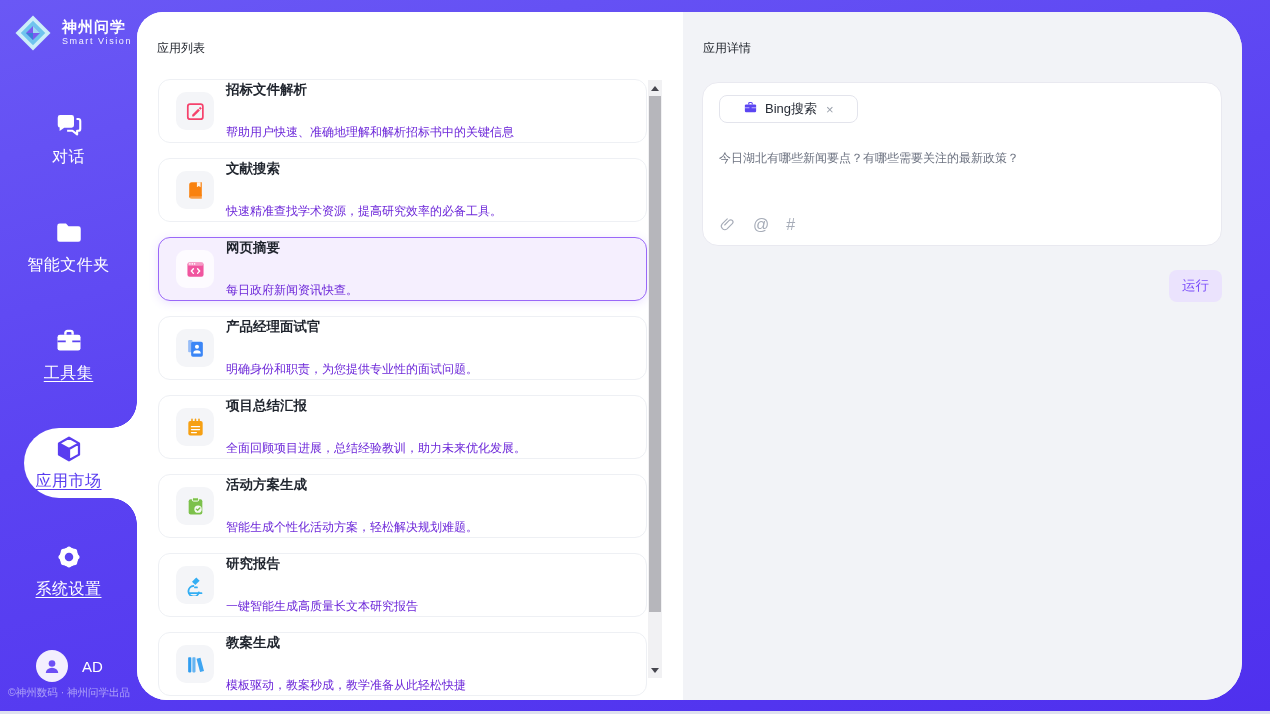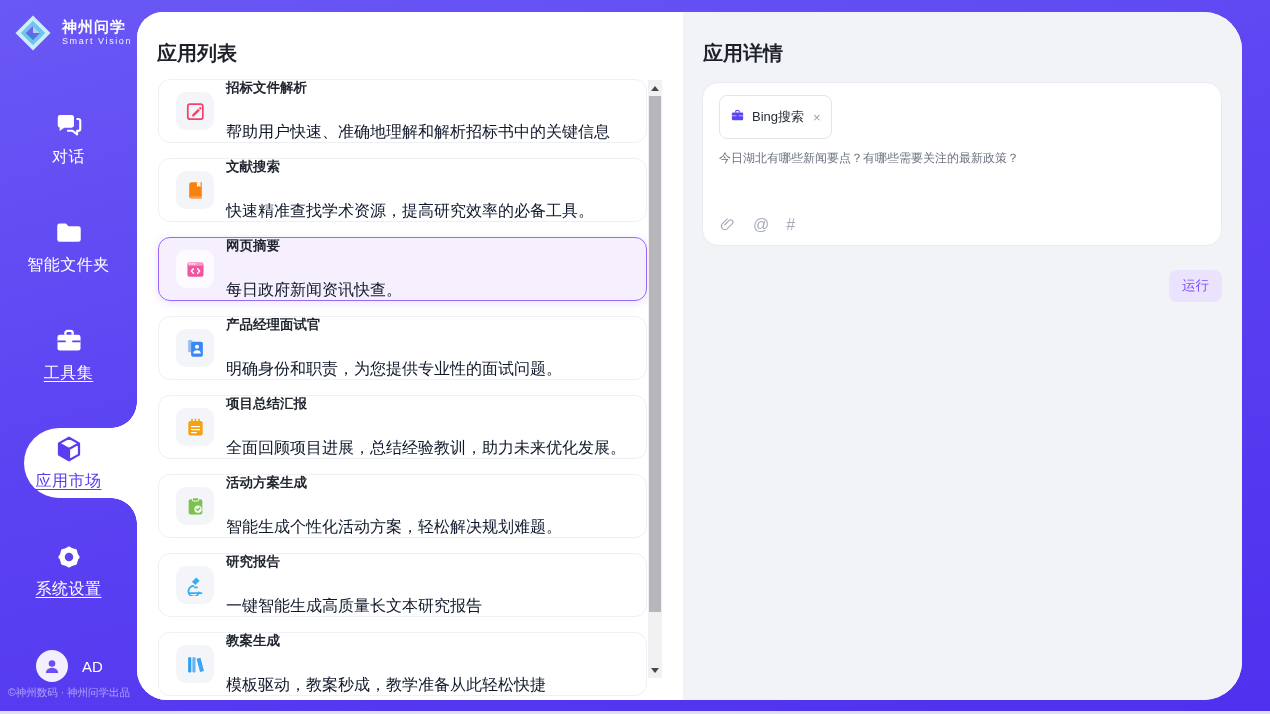--- a/index.html
+++ b/index.html
@@ -39,47 +39,47 @@
   .avatar svg{width:20px;height:20px;}
   .user-name{color:#fff;font-size:15px;}
   .copyright{position:absolute;left:8px;bottom:14px;font-size:10.5px;color:rgba(255,255,255,.5);white-space:nowrap;}
 
   
   .content{position:absolute;left:137px;top:12px;width:1105px;height:688px;background:#fff;
     border-radius:26px 38px 38px 30px;display:flex;overflow:hidden;}
 
   
   .panel-left{width:546px;position:relative;background:#fff;flex:0 0 auto;}
-  .panel-title{position:absolute;top:28px;left:20px;font-size:20px;font-weight:bold;color:#1d2129;}
+  .panel-title{position:absolute;top:28px;left:20px;font-size:12px;font-weight:normal;color:#1d2129;}
   .cards{position:absolute;top:67px;left:21px;width:489px;}
   .card{height:64px;margin-bottom:15px;border:1px solid #eef0f4;border-radius:12px;background:#fff;
     display:flex;align-items:center;padding-left:17px;gap:12px;box-sizing:border-box;cursor:pointer;}
   .card.selected{background:#f5effe;border:1.5px solid #9a68f8;box-shadow:0 2px 10px rgba(130,80,250,.16);}
   .app-ico{width:38px;height:38px;border-radius:10px;background:#f4f5f8;flex:0 0 auto;
     display:flex;align-items:center;justify-content:center;}
   .card.selected .app-ico{background:#fdfbff;}
   .app-ico svg{width:21px;height:21px;display:block;}
   .card-tx{display:flex;flex-direction:column;gap:5px;min-width:0;}
   .card-title{font-size:13.5px;font-weight:bold;color:#1f242d;}
-  .card-desc{font-size:16px;color:#0f172a;white-space:nowrap;margin-top:20px;}
+  .card-desc{font-size:12px;color:#6d28d9;white-space:nowrap;margin-top:20px;}
 
   
   .scrollbar{position:absolute;right:21px;top:68px;width:14px;height:598px;background:#f1f1f3;}
   .sb-btn{position:absolute;left:0;width:14px;height:16px;background:#f1f1f3;display:flex;align-items:center;justify-content:center;cursor:pointer;}
   .sb-up{top:0;} .sb-down{bottom:0;}
   .tri-up{width:0;height:0;border-left:4px solid transparent;border-right:4px solid transparent;border-bottom:5px solid #46464e;}
   .tri-down{width:0;height:0;border-left:4px solid transparent;border-right:4px solid transparent;border-top:5px solid #46464e;}
   .sb-thumb{position:absolute;left:1px;top:16px;width:12px;height:516px;background:#b6b6bb;cursor:grab;}
 
   
   .panel-right{flex:1;position:relative;background:#f2f3f7;}
   .input-card{position:absolute;top:70px;left:19px;width:520px;height:164px;background:#fff;
     border:1px solid #e9e9f0;border-radius:16px;box-sizing:border-box;cursor:text;}
-  .chip{position:absolute;top:12px;left:16px;height:44px;display:inline-flex;align-items:center;gap:7px;
-    padding:0 10px;border:1px solid #e3e4ec;border-radius:8px;background:#fff;cursor:pointer;box-sizing:border-box;}
+  .chip{position:absolute;top:12px;left:16px;height:28px;display:inline-flex;align-items:center;gap:7px;
+    padding:0 23px;border:1px solid #e3e4ec;border-radius:8px;background:#fff;cursor:pointer;box-sizing:border-box;}
   .chip svg{width:15px;height:15px;}
   .chip-label{font-size:13px;color:#272c36;}
   .chip-close{font-size:13px;color:#9aa0ab;margin-left:2px;line-height:1;cursor:pointer;}
   .query{position:absolute;left:16px;top:66px;width:480px;font-size:12px;color:#6c7280;line-height:1.5;}
   .attach-row{position:absolute;left:16px;bottom:12px;display:flex;align-items:center;gap:17px;color:#a6acb8;}
   .attach-row .glyph{font-size:16px;line-height:1;cursor:pointer;}
   .attach-row svg{width:17px;height:17px;display:block;cursor:pointer;}
   .run-btn{position:absolute;top:258px;right:20px;width:53px;height:32px;border-radius:8px;border:none;
     background:#ebe3fd;color:#7c4ffa;font-size:13.5px;font-family:inherit;cursor:pointer;
     display:flex;align-items:center;justify-content:center;}

